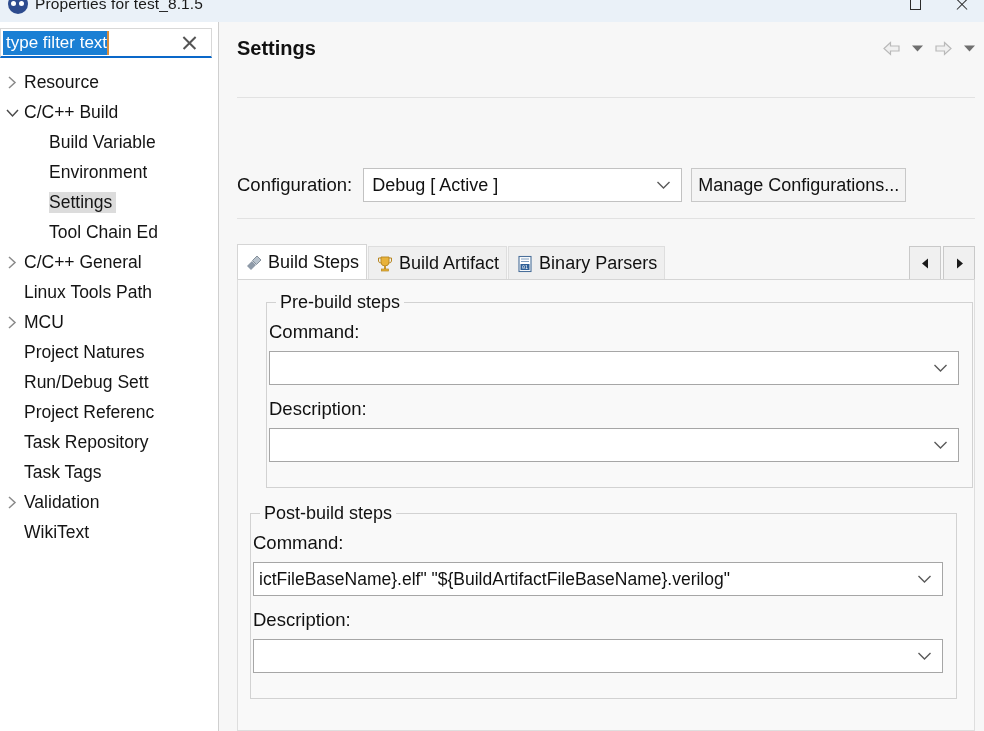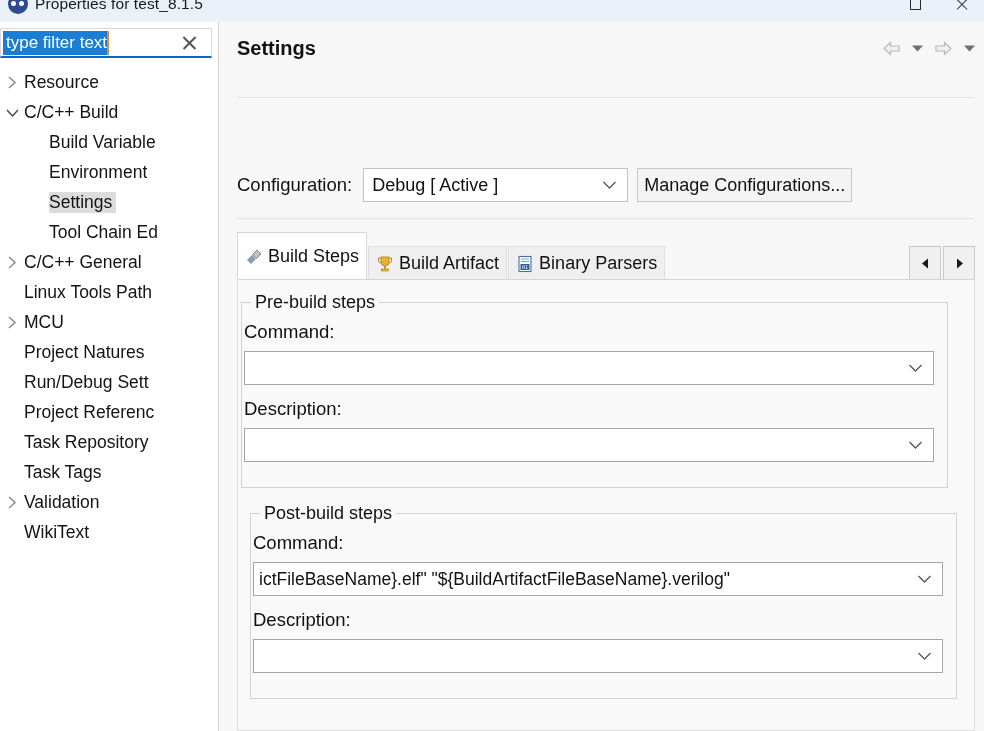--- a/index.html
+++ b/index.html
@@ -228,21 +228,21 @@
     color: #111;
     padding-left: 8px;
     white-space: nowrap;
     overflow: hidden;
   }
   .combo .combo-caret {
     margin-left: auto;
     margin-right: 10px;
     flex: none;
   }
-  #config-combo { width: 265px; gap: 40px; }
+  #config-combo { width: 319px; gap: 40px; }
   .btn {
     margin-left: 9px;
     height: 34px;
     background: #f4f4f4;
     border: 1px solid #c8c8c8;
     display: flex;
     align-items: center;
     padding: 0 6px;
     font-size: 18px;
     color: #111;
@@ -266,21 +266,21 @@
     color: #111;
     white-space: nowrap;
     background: #efefef;
     border: 1px solid #dedede;
     border-bottom: none;
     margin-right: 1px;
   }
   .tab.active {
     background: #ffffff;
     border-color: #d5d5d5;
-    height: 48px;
+    height: 36px;
   }
   .tab .tab-icon {
     width: 19px; height: 19px;
     margin-right: 5px;
     flex: none;
     display: flex; align-items: center; justify-content: center;
   }
   .tab-scrollers {
     margin-left: auto;
     display: flex;
@@ -549,21 +549,21 @@
         <div class="tab-scroll">
           <svg width="11" height="13" viewBox="0 0 11 13">
             <path d="M3 1.5 L9 6.5 L3 11.5 Z" fill="#1b1b1b"></path>
           </svg>
         </div>
       </div>
     </div>
 
     <div class="tab-content">
 
-      <div class="group" style="left:3px; top:22px; width:707px; height:186px;">
+      <div class="group" style="left:28px; top:22px; width:707px; height:186px;">
         <span class="group-title">Pre-build steps</span>
 
         <span class="field-label" style="left:2px; top:18px;">Command:</span>
 
         <div class="field-combo" style="left:2px; top:48px; width:690px;">
           <span class="fc-text"></span>
           <span class="fc-caret">
             <svg width="15" height="10" viewBox="0 0 15 10">
               <path d="M1.5 2 L7.5 8 L13.5 2" fill="none" stroke="#5a5a5a" stroke-width="1.4"></path>
             </svg>

